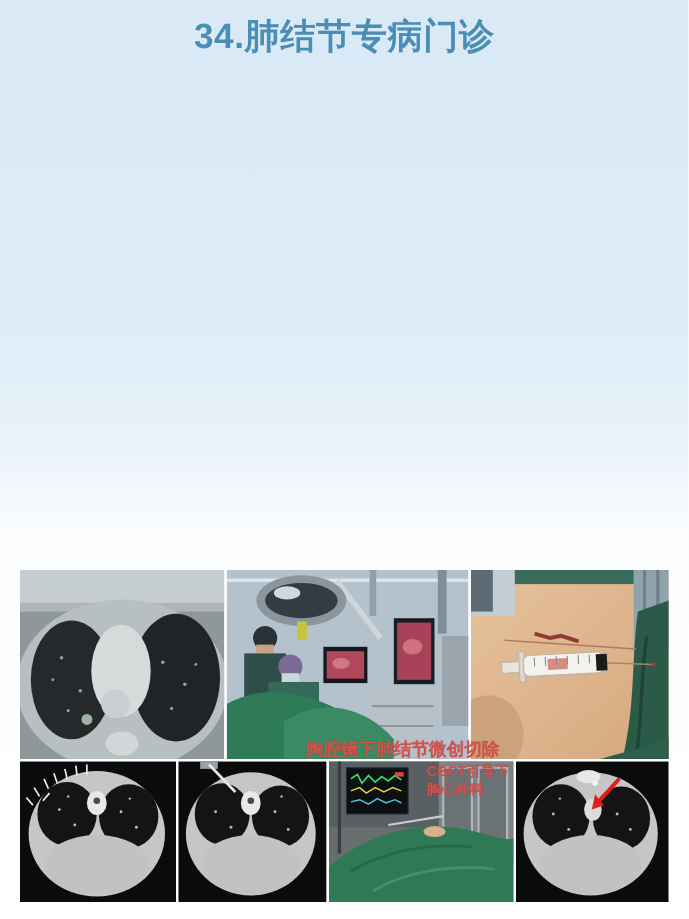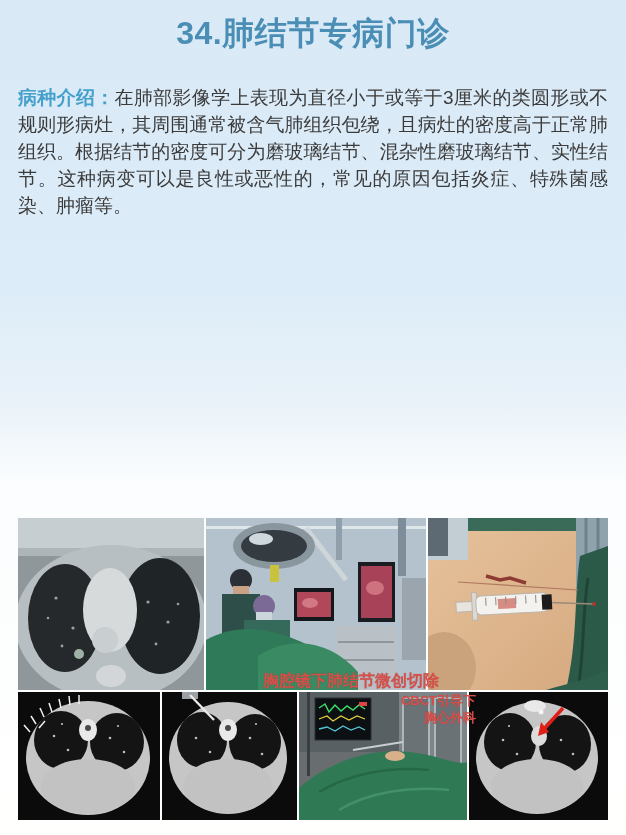--- a/index.html
+++ b/index.html
@@ -4,21 +4,21 @@
 <style>
   html,body{margin:0;padding:0;background:#ffffff;}
   .page{
     position:relative;
     width:626px;height:835px;
     overflow:hidden;
     background:linear-gradient(180deg,#d9e9f6 0%,#dcecf8 34%,#e9f2f9 48%,#fbfdfe 58%,#fffffe 100%);
     font-family:"Liberation Sans","DejaVu Sans",sans-serif;
   }
   .title{
-    margin:12px 0 28px 0;
+    margin:12px 0 16px 0;
     text-align:center;
     font-size:32px;font-weight:700;
     color:#4a8eb5;
     letter-spacing:0.5px;
   }
   .para{
     margin:14px 18px 0 18px;
     font-size:19px;line-height:27px;
     color:#3b3b3b;
     text-align:justify;
@@ -33,32 +33,31 @@
   .g-row.bottom{height:128px;margin-top:2px;}
   .photo{position:relative;overflow:hidden;flex:0 0 auto;}
   .photo svg{display:block;width:100%;height:100%;}
   .caption{
     position:absolute;
     font-weight:700;
     color:#d6504a;
     text-shadow:0 0 1px rgba(120,20,20,.35);
     white-space:nowrap;
   }
-  .caption-vats{left:245px;top:153px;font-size:16px;}
-  .caption-cbct{left:370px;top:174px;width:88px;text-align:right;font-size:13px;line-height:17px;white-space:normal;}
+  .caption-vats{left:260px;top:153px;font-size:16px;}
+  .caption-cbct{left:370px;top:174px;width:88px;text-align:left;font-size:13px;line-height:17px;white-space:normal;}
 </style>
 </head>
 <body>
 
 <div class="page">
 
   <h1 class="title">34.肺结节专病门诊</h1>
 
 
-  <p class="para"><span class="label">病种介绍：</span><span>在肺部影像学上表现为直径小于或等于3厘米的类圆形或不规则形病灶，其周围通常被含气肺组织包绕，且病灶的密度高于正常肺组织。根据结节的密度可分为磨玻璃结节、混杂性磨玻璃结节、实性结节。这种病变可以是良性或恶性的，常见的原因包括炎症、特殊菌感染、肿瘤等。</span></p>
 
 
   <div class="gallery">
 
     <div class="g-row top">
 
       <div class="photo" style="width:186px">
         <svg viewBox="0 0 186 172" preserveAspectRatio="none">
           <rect width="186" height="172" fill="#8f979b"></rect>
           <rect width="186" height="36" fill="#c7ced2"></rect>

